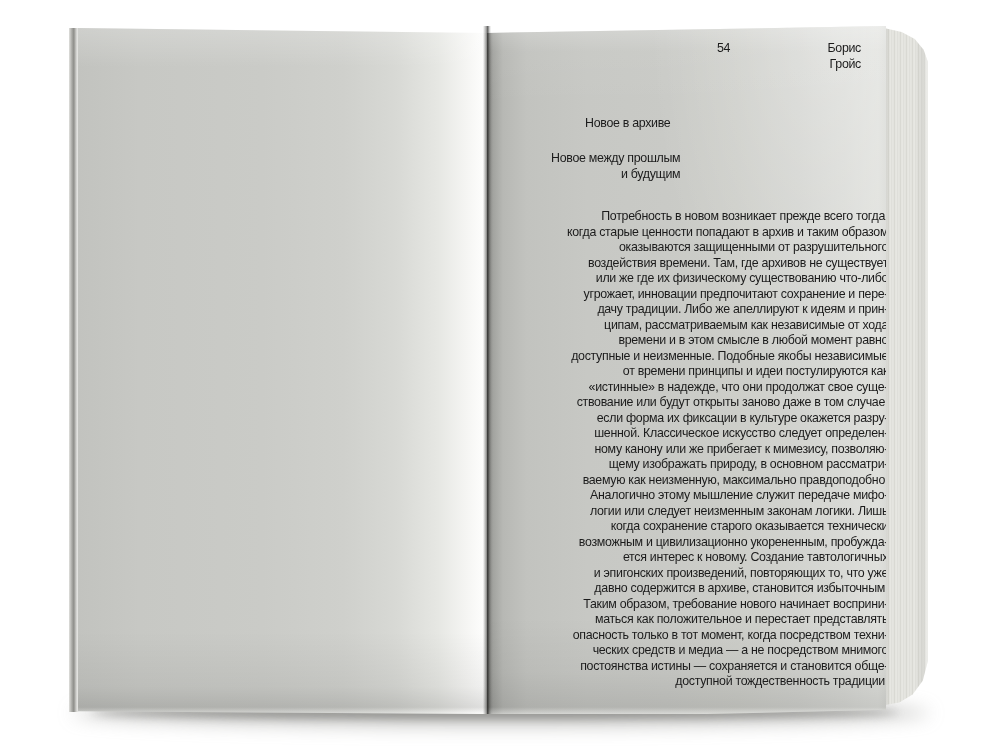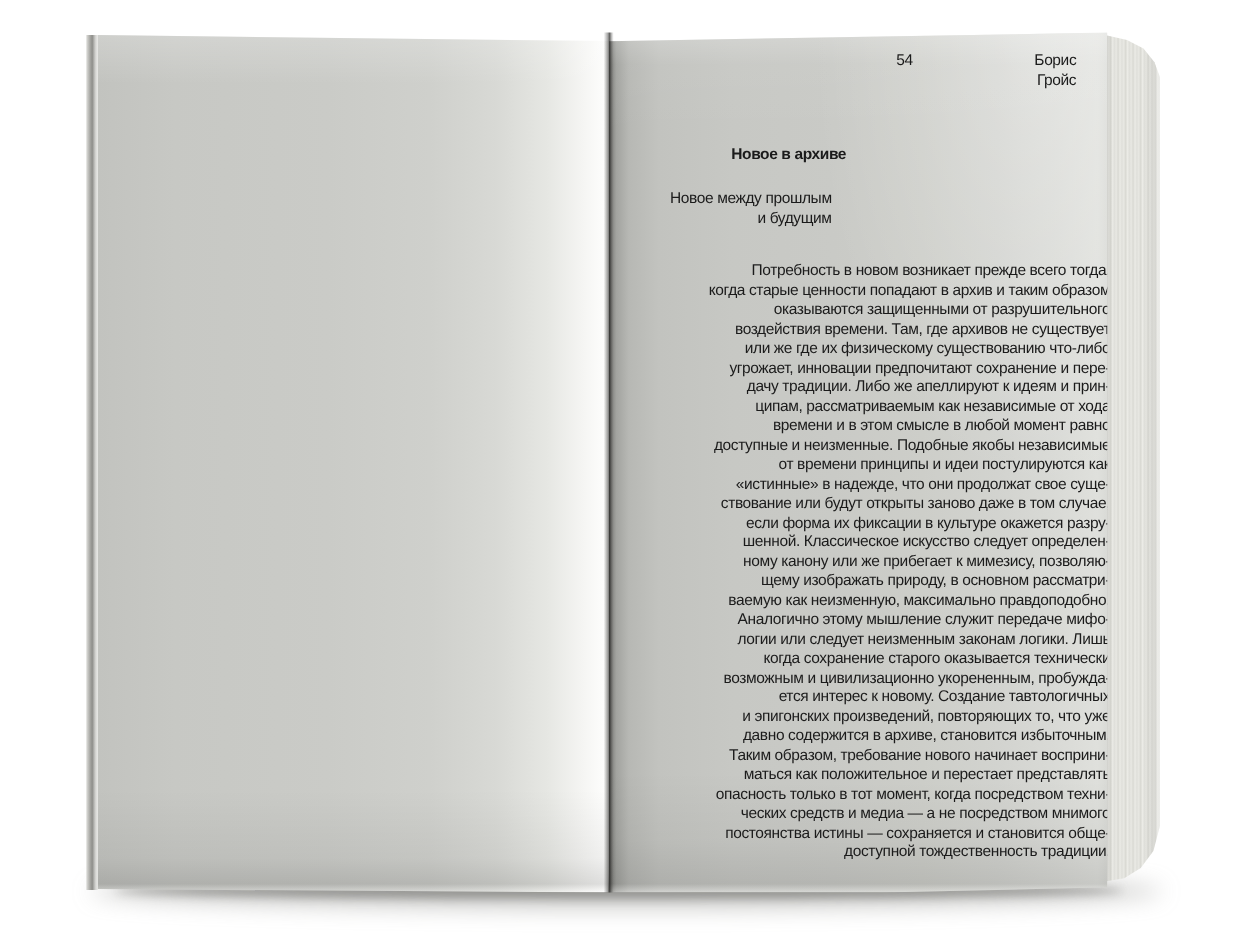--- a/index.html
+++ b/index.html
@@ -68,22 +68,22 @@
       repeating-linear-gradient(90deg,#ebebe6 0px,#dfdfda 1.5px,#e8e8e3 3px,#d9d9d3 4.5px,#ebebe6 6px);
     clip-path:polygon(0 0%,40% 0.6%,70% 1.6%,90% 3.2%,100% 5%,100% 93%,88% 96%,65% 98%,35% 99.2%,0 99.6%);
   }
   
   .right-page .txt{
     position:absolute;z-index:2;color:#1b1b1b;
     font-size:12.4px;line-height:15.5px;letter-spacing:-0.3px;white-space:nowrap;text-align:right;
   }
   .running-head{left:64px;top:17px;width:310px;text-indent:34px;}
   .pagenum{position:absolute;left:166px;top:0;text-indent:0;}
-  .chapter{left:64px;top:92px;text-indent:34px;font-weight:bold;}
-  .section{left:49px;top:127px;}
+  .chapter{left:64px;top:92px;text-indent:34px;}
+  .section{left:64px;top:127px;}
   .bodytext{left:80px;top:185px;text-indent:34px;}
 </style>
 </head>
 <body>
 
 <div class="scene">
 
   <div class="shadow-soft"></div>
   <div class="shadow-hard"></div>
 

